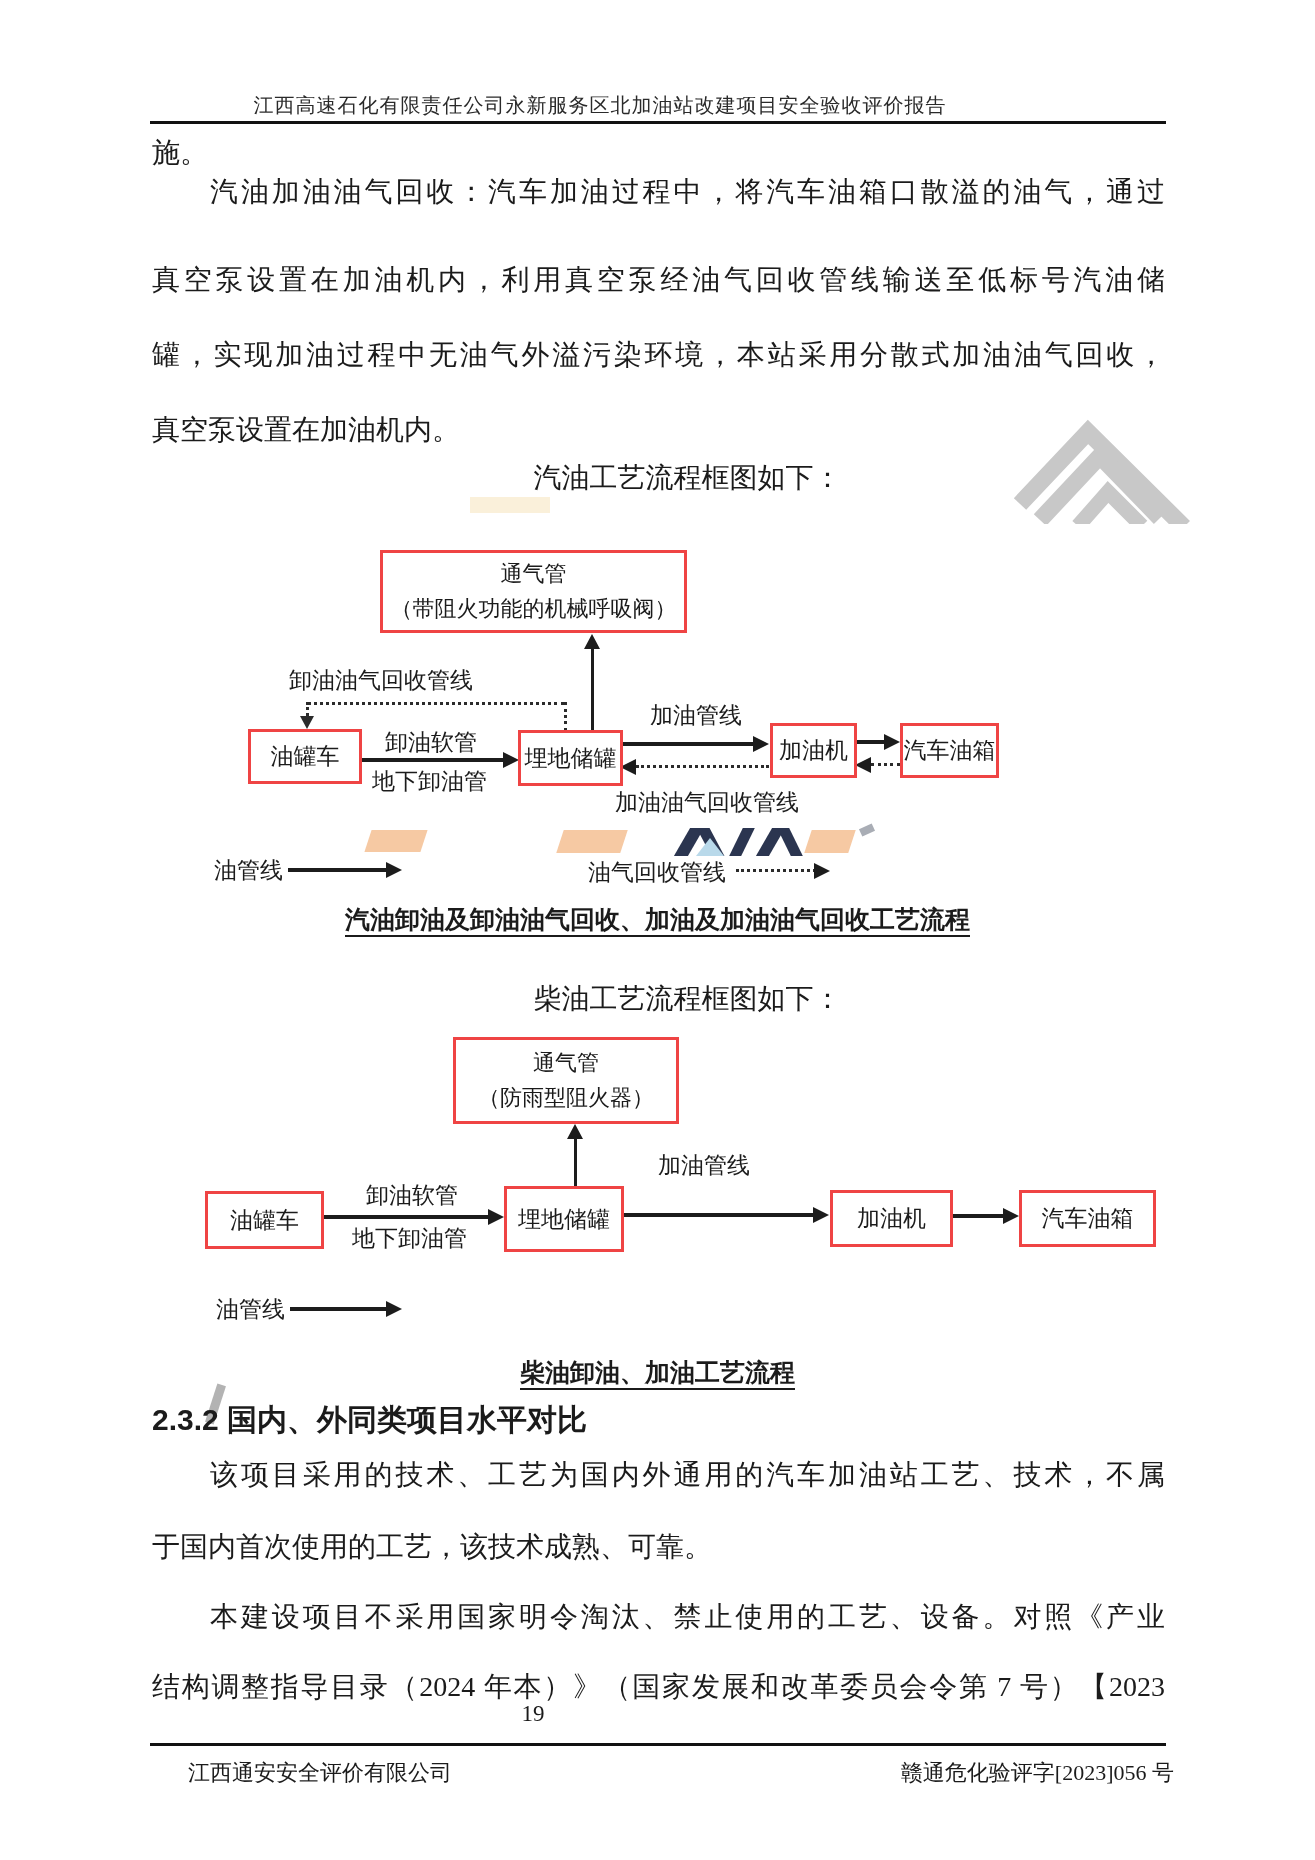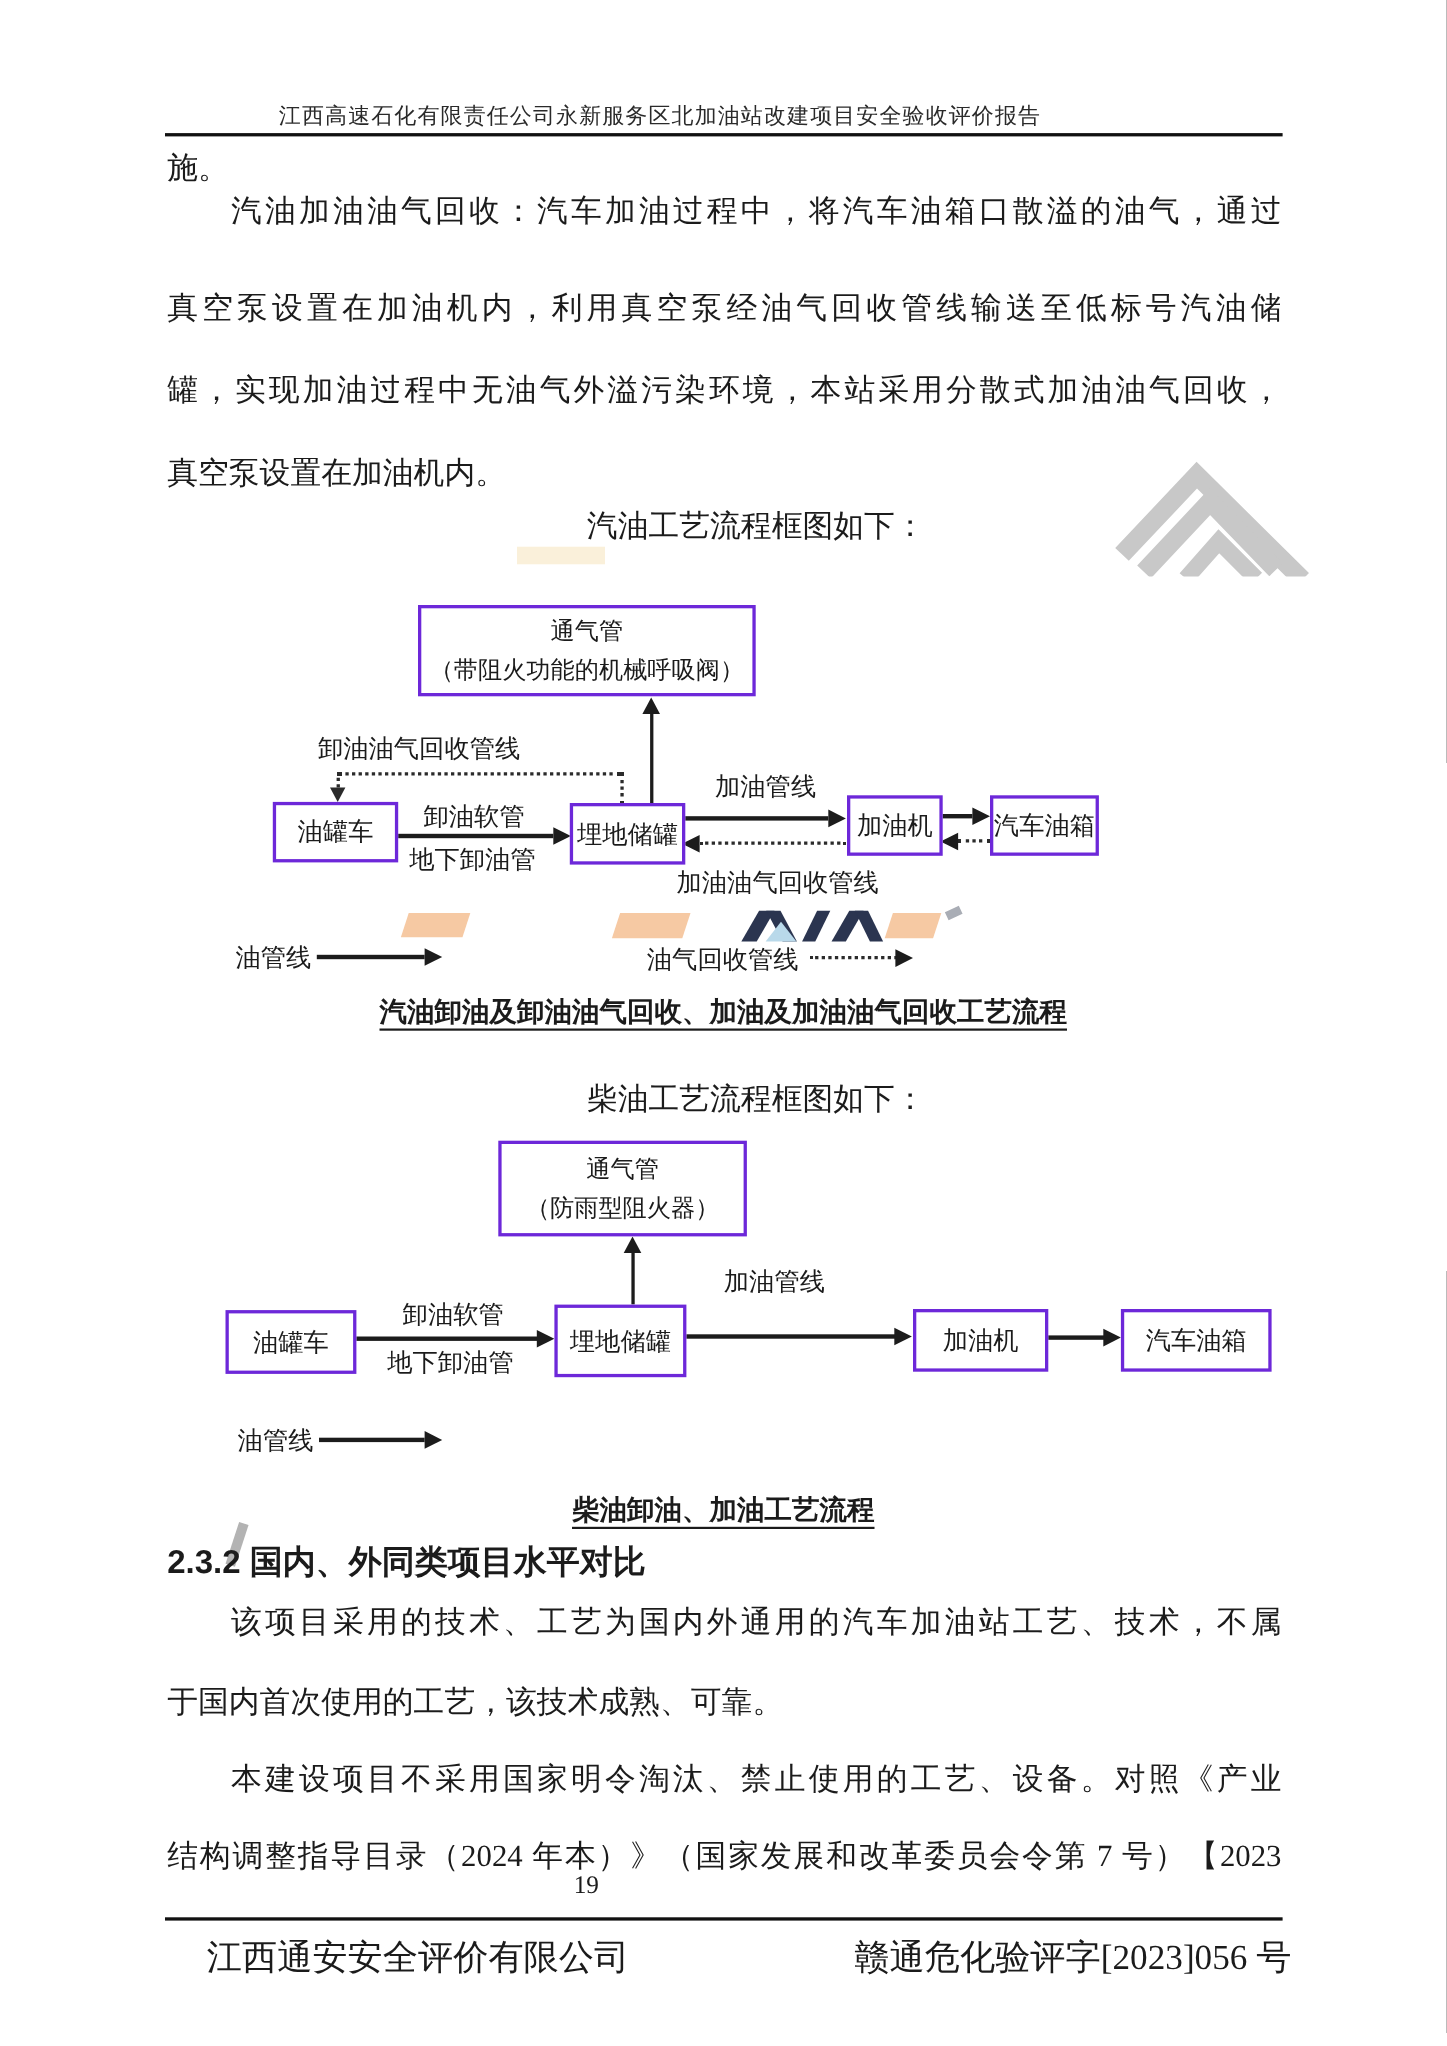--- a/index.html
+++ b/index.html
@@ -7,39 +7,39 @@
         font-family:"Liberation Serif",serif;color:#1b1b1b;}
   
   .hdr{position:absolute;top:92px;left:0;width:1200px;text-align:center;font-size:20px;
        color:#2a2a2a;letter-spacing:1px;white-space:nowrap;}
   .rule{position:absolute;background:#111;}
   
   .bline{position:absolute;left:152px;width:1013px;font-size:28px;white-space:nowrap;}
   .just{white-space:normal;text-align:justify;text-align-last:justify;}
   .ind{text-indent:58px;text-align:center;}
   
-  .fbox{position:absolute;border:3px solid #6d28d9;background:#fff;display:flex;
+  .fbox{position:absolute;border:3px solid #ef4444;background:#fff;display:flex;
         align-items:center;justify-content:center;font-size:23px;white-space:nowrap;z-index:3;}
   .ventbox{flex-direction:column;font-size:22px;line-height:1.55;}
   .flabel{position:absolute;font-size:23px;white-space:nowrap;z-index:3;}
   .hline{position:absolute;height:4px;background:#1c1c1c;z-index:2;}
   .vline{position:absolute;width:3px;background:#1c1c1c;z-index:2;}
   .hdot{position:absolute;height:0;border-top:3px dotted #2b2b2b;z-index:2;}
   .vdot{position:absolute;width:0;border-left:3px dotted #2b2b2b;z-index:2;}
   .ah{position:absolute;width:0;height:0;z-index:2;}
   .ah-r{border-top:8px solid transparent;border-bottom:8px solid transparent;border-left:16px solid #1c1c1c;}
   .ah-l{border-top:8px solid transparent;border-bottom:8px solid transparent;border-right:16px solid #1c1c1c;}
   .ah-u{border-left:8px solid transparent;border-right:8px solid transparent;border-bottom:15px solid #1c1c1c;}
   .ah-d{border-left:7px solid transparent;border-right:7px solid transparent;border-top:13px solid #2b2b2b;}
   .caption{position:absolute;left:150px;width:1015px;text-align:center;font-size:25px;
            font-weight:bold;z-index:3;}
   .caption span{text-decoration:underline;text-decoration-thickness:2px;text-underline-offset:7px;}
   .sechead{position:absolute;left:152px;font-family:"Liberation Sans",sans-serif;
            font-weight:bold;font-size:30px;white-space:nowrap;z-index:3;}
-  .foot{position:absolute;font-size:32px;white-space:nowrap;}
+  .foot{position:absolute;font-size:22px;white-space:nowrap;}
   
   .wm{position:absolute;z-index:1;}
   .skew{transform:skewX(-18deg);}
 </style>
 </head>
 <body>
 
 <div id="page">
 
   <svg class="wm" style="left:1008px;top:412px;" width="185" height="112" viewBox="0 0 185 112">

